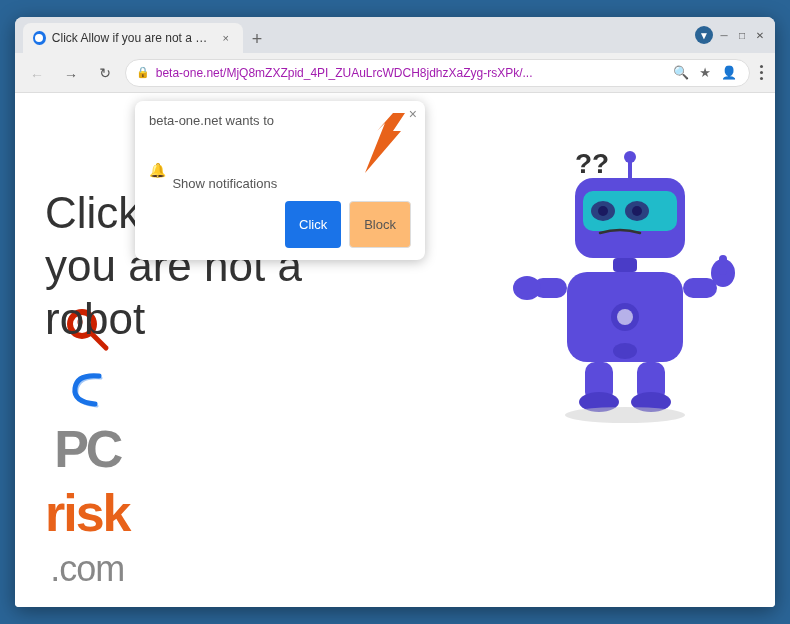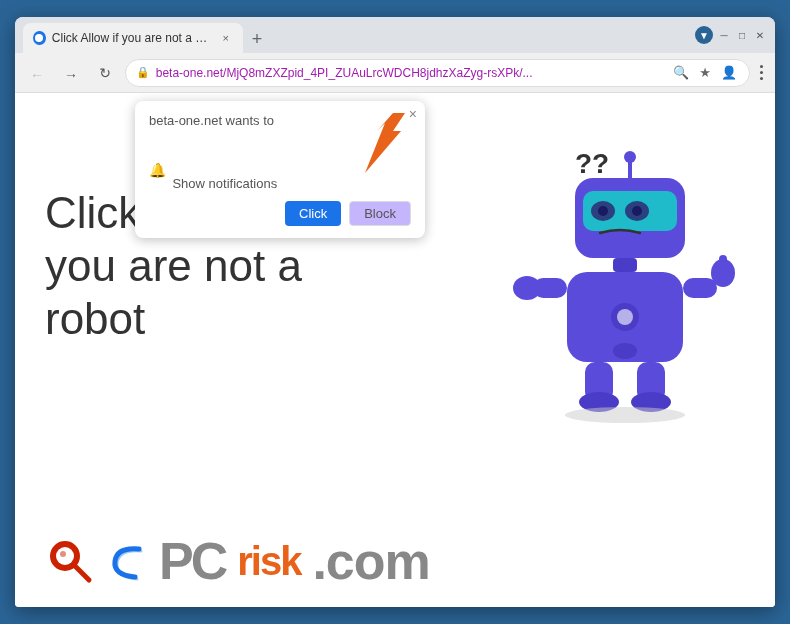--- a/index.html
+++ b/index.html
@@ -245,25 +245,25 @@
     .btn-allow {
       background: #1a73e8;
       color: white;
       border: none;
       border-radius: 4px;
       padding: 5px 14px;
       font-size: 13px;
       cursor: pointer;
     }
     .btn-block {
-      background: #c4b5fd;
+      background: #fdba74;
       color: #555;
       border: 1px solid #ddd;
       border-radius: 4px;
-      padding: 4px 14px;
+      padding: 15px 14px;
       font-size: 13px;
       cursor: pointer;
     }
     
     .arrow-container {
       position: absolute;
       top: 10px;
       left: 340px;
       z-index: 11;
     }
@@ -292,20 +292,21 @@
     }
     
     
     .pcrisk-logo {
       position: absolute;
       bottom: 20px;
       left: 30px;
       display: flex;
       align-items: center;
       gap: 12px;
+      flex-direction: column;
     }
   </style>
 </head>
 <body>
 
 <div class="browser-window">
 
   <div class="title-bar">
     <div class="tab-area">
       <div class="tab">
@@ -433,19 +434,19 @@
         <line x1="30" y1="30" x2="44" y2="44" stroke="#cc2200" stroke-width="5" stroke-linecap="round"></line>
       </svg>
 
       <svg width="40" height="45" viewBox="0 0 40 45">
         <path d="M32 10 Q10 8 8 22 Q6 36 28 38" stroke="#1a73e8" stroke-width="5" fill="none" stroke-linecap="round"></path>
         <path d="M32 10 Q10 8 8 22 Q6 36 28 38" stroke="#1a73e8" stroke-width="3" fill="none" stroke-linecap="round" opacity="0.4" transform="translate(2,2)"></path>
       </svg>
 
       <span style="font-size:52px;font-weight:bold;color:#888;letter-spacing:-3px;line-height:1;">PC</span>
 
-      <span style="font-size:40px;font-weight:bold;color:#e8621a;letter-spacing:-2px;line-height:1;">risk</span>
-
-      <span style="font-size:52px;font-weight:bold;color:#888;letter-spacing:-1px;line-height:1;">.com</span>
+      <span style="font-size:52px;font-weight:bold;color:#e8621a;letter-spacing:-2px;line-height:1;">risk</span>
+
+      <span style="font-size:36px;font-weight:normal;color:#888;letter-spacing:-1px;line-height:1;">.com</span>
     </div>
 
   </div>
 </div>
 
 </body></html>

